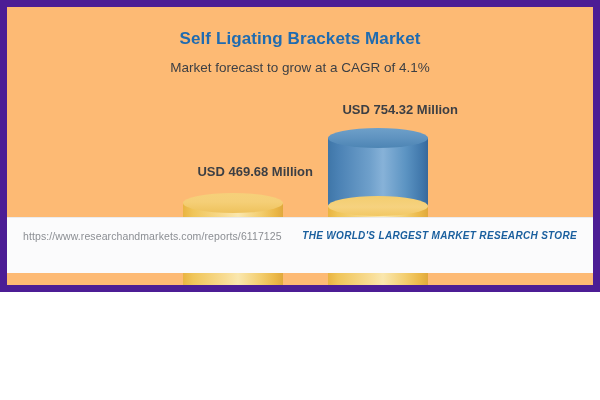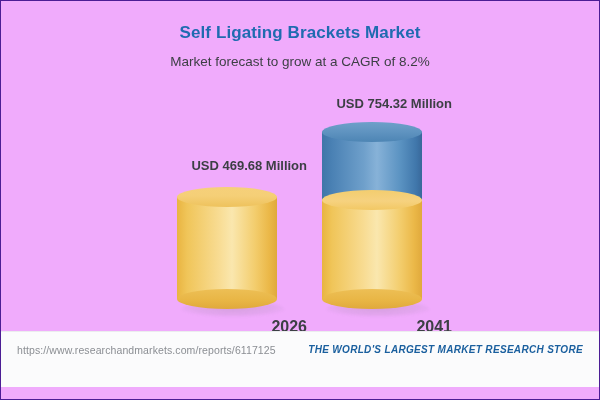--- a/index.html
+++ b/index.html
@@ -10,23 +10,23 @@
     width: 600px;
     height: 400px;
     font-family: "Liberation Sans", sans-serif;
     background: #ffffff;
   }
 
   .card {
     position: relative;
     box-sizing: border-box;
     width: 600px;
-    height: 400px;
-    background: #f0abfc;
-    border: 1px solid #4c1d95;
+    height: 292px;
+    background: #fdba74;
+    border: 7px solid #4c1d95;
     overflow: hidden;
   }
 
   
   .header {
     position: absolute;
     top: 0; left: 0; right: 0;
     text-align: center;
     padding-top: 22px;
   }
@@ -197,21 +197,21 @@
     font-style: italic;
   }
 </style>
 </head>
 <body>
 
 <div class="card">
 
   <div class="header">
     <h1 class="chart-title">Self Ligating Brackets Market</h1>
-    <p class="chart-subtitle">Market forecast to grow at a CAGR of 8.2%</p>
+    <p class="chart-subtitle">Market forecast to grow at a CAGR of 4.1%</p>
   </div>
 
   <div class="plot">
 
     <div class="bar-group g1">
       <div class="value-label">USD 469.68 Million</div>
       <div class="shadow"></div>
       <div class="cyl" style="height:122px;">
         <div class="seg seg-yellow" style="top:10px;height:102px;"></div>
         <div class="cap cap-bottom-yellow" style="top:102px;"></div>

